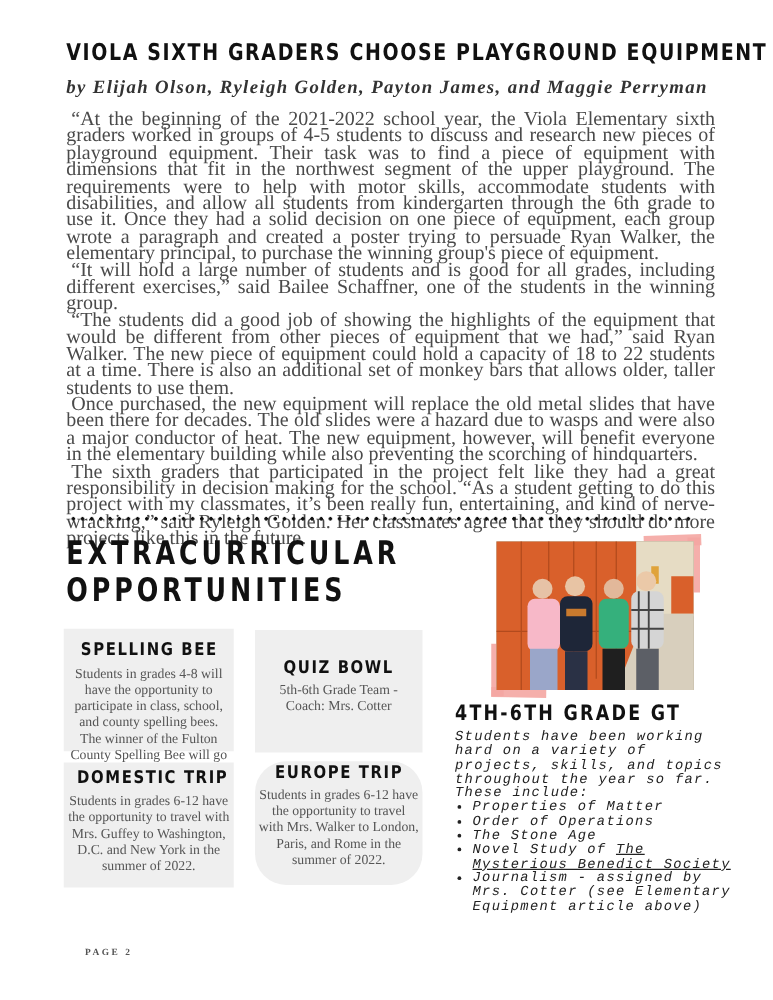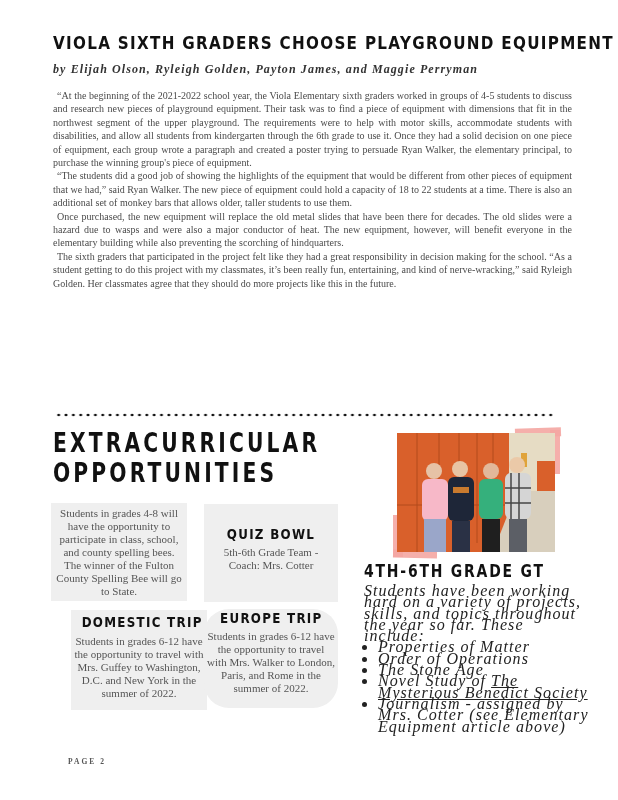--- a/index.html
+++ b/index.html
@@ -1,65 +1,67 @@
 <!DOCTYPE html>
 <html><head>
 <meta charset="utf-8">
 <style>
   html, body { margin:0; padding:0; background:#ffffff; }
   body { width:618px; height:800px; position:relative; overflow:hidden; font-family:"Liberation Serif", serif; color:#444; }
   .abs { position:absolute; }
   .headline { left:53px; top:32px; font-family:"DejaVu Sans", sans-serif; font-weight:bold; font-size:18.5px; letter-spacing:1.6px; color:#111; transform:scaleX(0.82); transform-origin:left top; white-space:nowrap; }
-  .byline { left:53px; top:62px; font-style:italic; font-weight:bold; font-size:12px; letter-spacing:1.1px; color:#333; white-space:nowrap; }
-  .article { left:53px; top:89px; width:519px; font-size:10px; line-height:13.4px; color:#4a4a4a; text-align:justify; }
+  .byline { left:53px; top:62px; font-style:italic; font-weight:bold; font-size:15px; letter-spacing:1.1px; color:#333; white-space:nowrap; }
+  .article { left:53px; top:89px; width:519px; font-size:16px; line-height:13.4px; color:#4a4a4a; text-align:justify; }
   .article p { margin:0; text-indent:4px; }
   .dots { left:55px; top:412px; width:498px; height:6px; background-image:radial-gradient(circle, #111 1.3px, transparent 1.6px); background-size:7.35px 6px; background-repeat:repeat-x; }
   .section-title { left:53px; top:428px; font-family:"DejaVu Sans", sans-serif; font-weight:bold; font-size:26px; line-height:30px; letter-spacing:4px; color:#111; transform:scaleX(0.78); transform-origin:left top; white-space:nowrap; }
   .box { background:#efefef; text-align:center; }
   .box h3 { margin:0; font-family:"DejaVu Sans", sans-serif; font-weight:bold; font-size:14px; letter-spacing:1.5px; color:#111; display:inline-block; transform:scaleX(0.85); white-space:nowrap; }
   .box .txt { font-size:11px; line-height:13px; color:#555; padding:0 3px; }
   .brush { background:#f4a6a2; opacity:0.9; }
   .photo { left:397px; top:433px; width:158px; height:119px; overflow:hidden; background:#c8c0aa; }
   .gt-title { left:364px; top:561px; font-family:"DejaVu Sans", sans-serif; font-weight:bold; font-size:17px; letter-spacing:2.2px; color:#111; transform:scaleX(0.82); transform-origin:left top; white-space:nowrap; }
-  .gt-body { left:364px; top:585px; width:225px; font-style:italic; font-size:16px; line-height:11.3px; letter-spacing:1.05px; color:#222; }
+  .gt-body { left:364px; top:585px; width:225px; font-style:italic; font-size:11px; line-height:11.3px; letter-spacing:1.05px; color:#222;font-family:Liberation Mono, monospace; }
   .gt-body ul { margin:0; padding-left:14px; }
   .gt-body li { margin:0; }
   .u { text-decoration:underline; }
   .pagenum { left:52px; top:757px; font-size:7.5px; letter-spacing:2px; color:#555; font-weight:bold;padding-left:16px; }
 </style>
 </head>
 <body>
 
 <div class="abs headline">VIOLA SIXTH GRADERS CHOOSE PLAYGROUND EQUIPMENT</div>
 <div class="abs byline">by Elijah Olson, Ryleigh Golden, Payton James, and Maggie Perryman</div>
 
 <div class="abs article">
   <p>“At the beginning of the 2021-2022 school year, the Viola Elementary sixth graders worked in groups of 4-5 students to discuss and research new pieces of playground equipment. Their task was to find a piece of equipment with dimensions that fit in the northwest segment of the upper playground. The requirements were to help with motor skills, accommodate students with disabilities, and allow all students from kindergarten through the 6th grade to use it. Once they had a solid decision on one piece of equipment, each group wrote a paragraph and created a poster trying to persuade Ryan Walker, the elementary principal, to purchase the winning group's piece of equipment.</p>
+  <p>“It will hold a large number of students and is good for all grades, including different exercises,” said Bailee Schaffner, one of the students in the winning group.</p>
   <p>“The students did a good job of showing the highlights of the equipment that would be different from other pieces of equipment that we had,” said Ryan Walker. The new piece of equipment could hold a capacity of 18 to 22 students at a time. There is also an additional set of monkey bars that allows older, taller students to use them.</p>
   <p>Once purchased, the new equipment will replace the old metal slides that have been there for decades. The old slides were a hazard due to wasps and were also a major conductor of heat. The new equipment, however, will benefit everyone in the elementary building while also preventing the scorching of hindquarters.</p>
   <p>The sixth graders that participated in the project felt like they had a great responsibility in decision making for the school. “As a student getting to do this project with my classmates, it’s been really fun, entertaining, and kind of nerve-wracking,” said Ryleigh Golden. Her classmates agree that they should do more projects like this in the future.</p>
 </div>
 
 <div class="abs dots"></div>
 
 <div class="abs section-title">
   <div>EXTRACURRICULAR</div>
   <div>OPPORTUNITIES</div>
 </div>
 
 <div class="abs box" style="left:51px;top:503px;width:136px;height:98px;">
+  <div style="padding-top:8px;"><h3>SPELLING BEE</h3></div>
   <div class="txt" style="margin-top:4px;">Students in grades 4-8 will have the opportunity to participate in class, school, and county spelling bees. The winner of the Fulton County Spelling Bee will go to State.</div>
 </div>
 
 <div class="abs box" style="left:204px;top:504px;width:134px;height:98px;">
   <div style="padding-top:21px;"><h3>QUIZ BOWL</h3></div>
   <div class="txt" style="margin-top:3px;">5th-6th Grade Team - Coach: Mrs. Cotter</div>
 </div>
 
-<div class="abs box" style="left:51px;top:610px;width:136px;height:100px;margin-left:20px;">
+<div class="abs box" style="left:51px;top:610px;width:136px;height:100px;">
   <div style="padding-top:3px;"><h3>DOMESTIC TRIP</h3></div>
   <div class="txt" style="margin-top:4px;">Students in grades 6-12 have the opportunity to travel with Mrs. Guffey to Washington, D.C. and New York in the summer of 2022.</div>
 </div>
 
 <div class="abs box" style="left:204px;top:609px;width:134px;height:99px;border-radius:25px;">
   <div style="padding-top:0px;"><h3>EUROPE TRIP</h3></div>
   <div class="txt" style="margin-top:3px;">Students in grades 6-12 have the opportunity to travel with Mrs. Walker to London, Paris, and Rome in the summer of 2022.</div>
 </div>
 
 <div class="abs brush" style="left:515px;top:428px;width:46px;height:9px;transform:rotate(-2deg);"></div>

